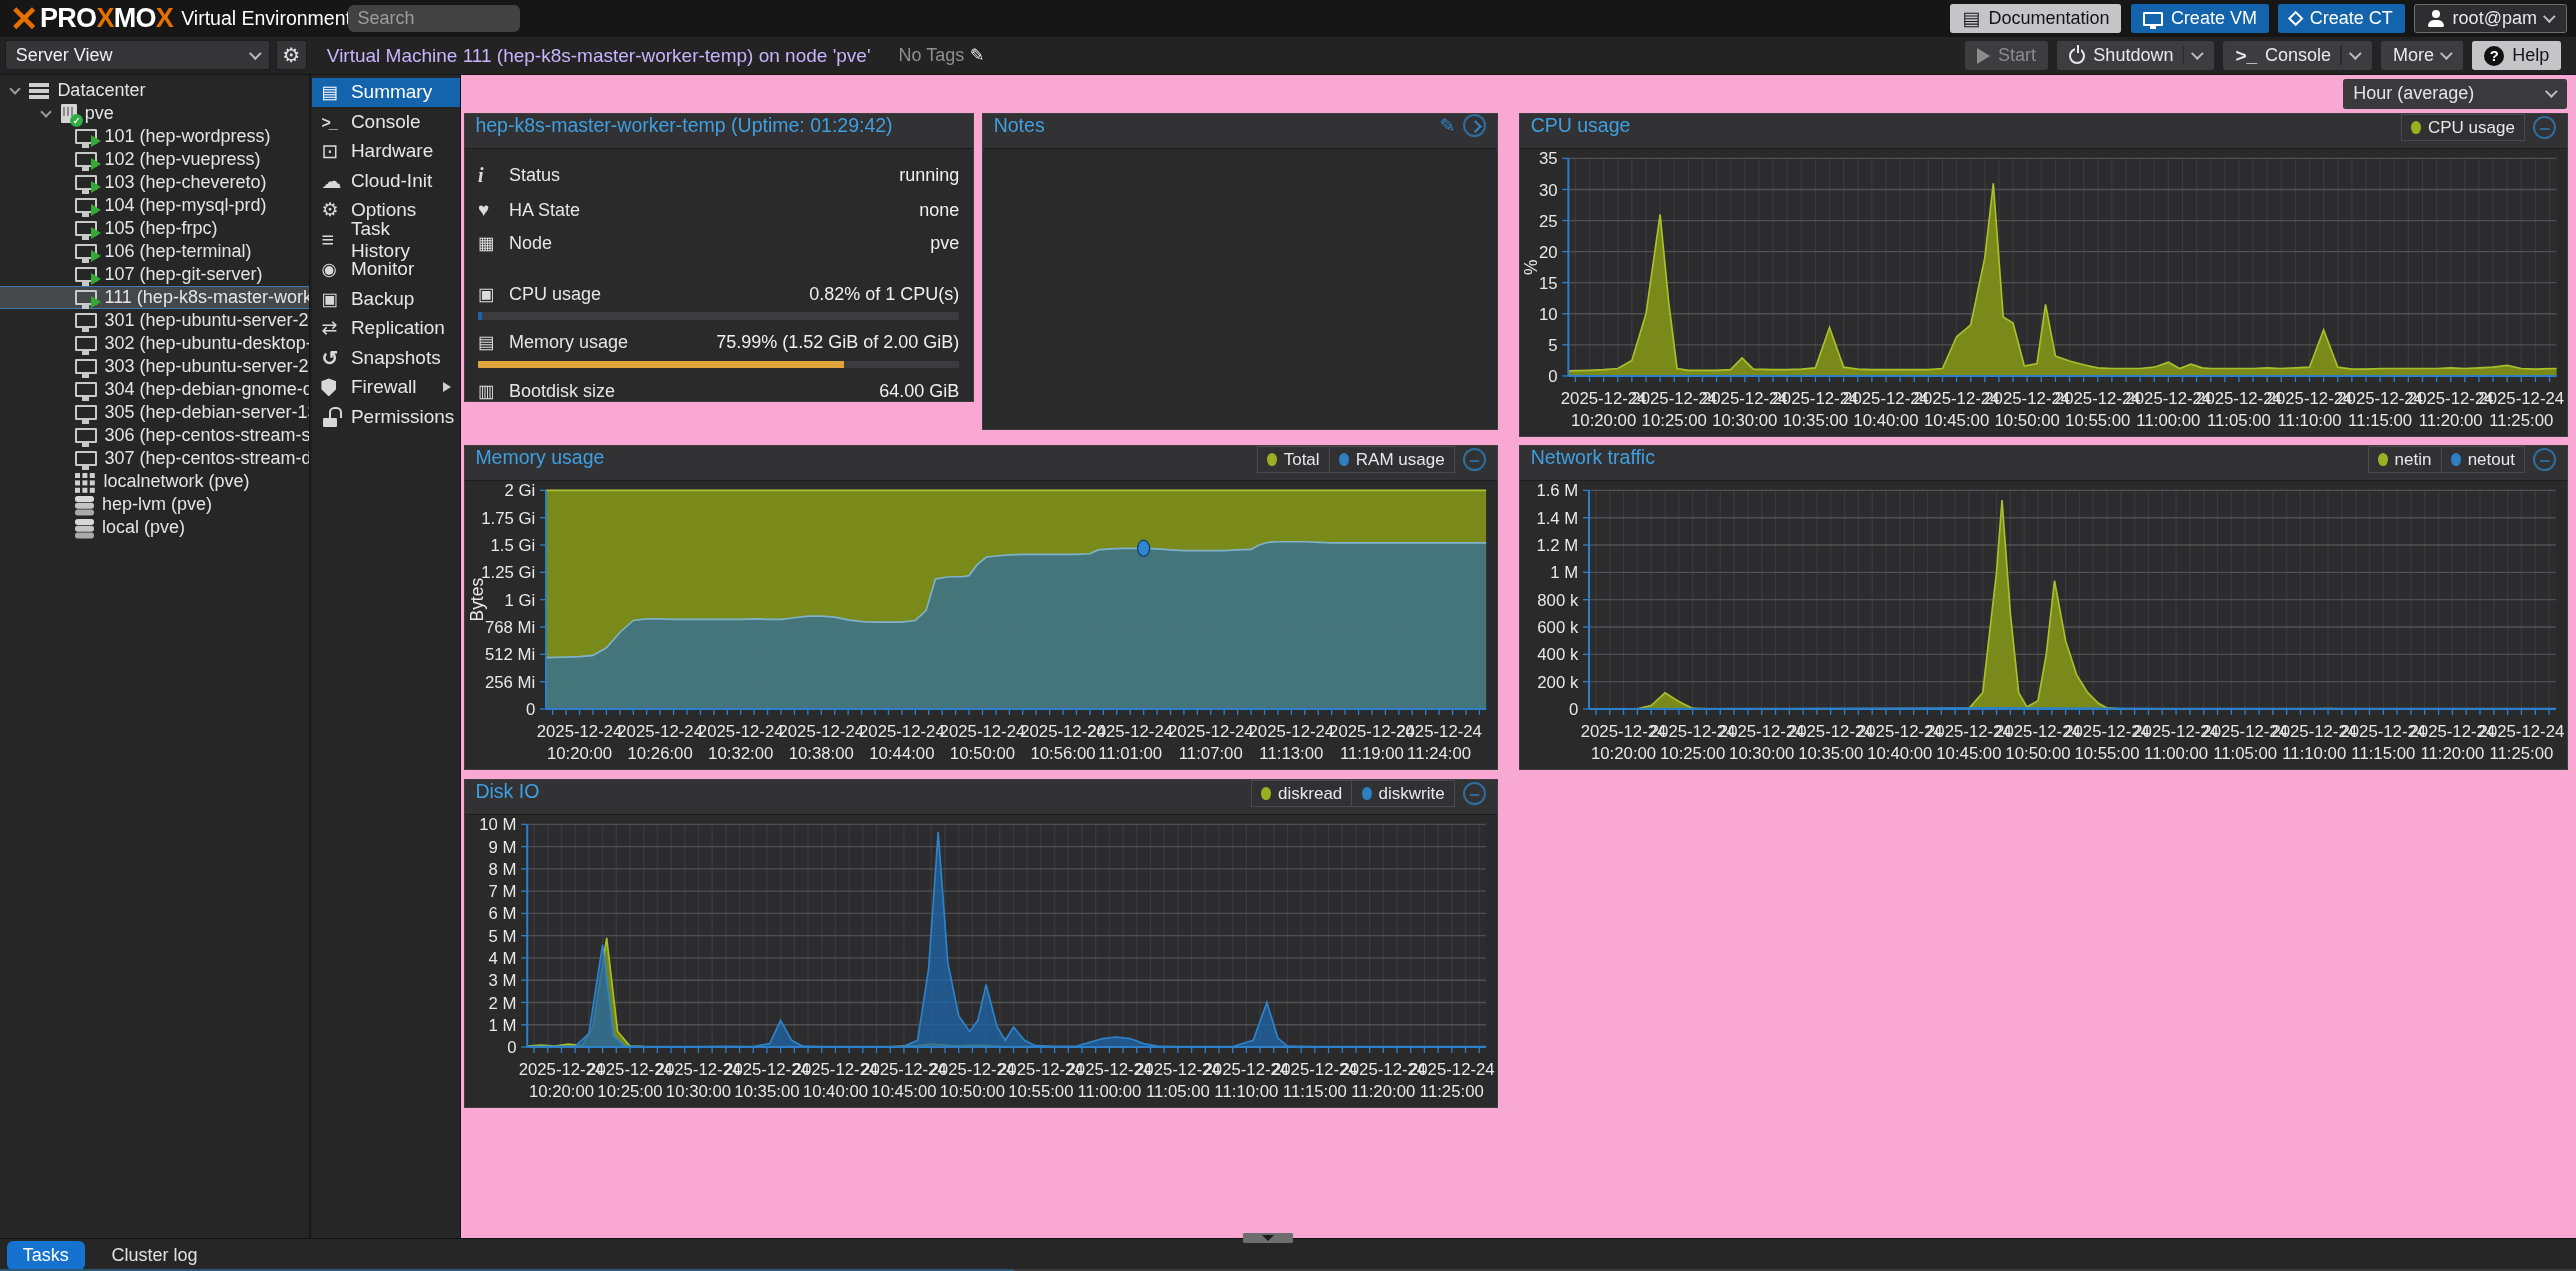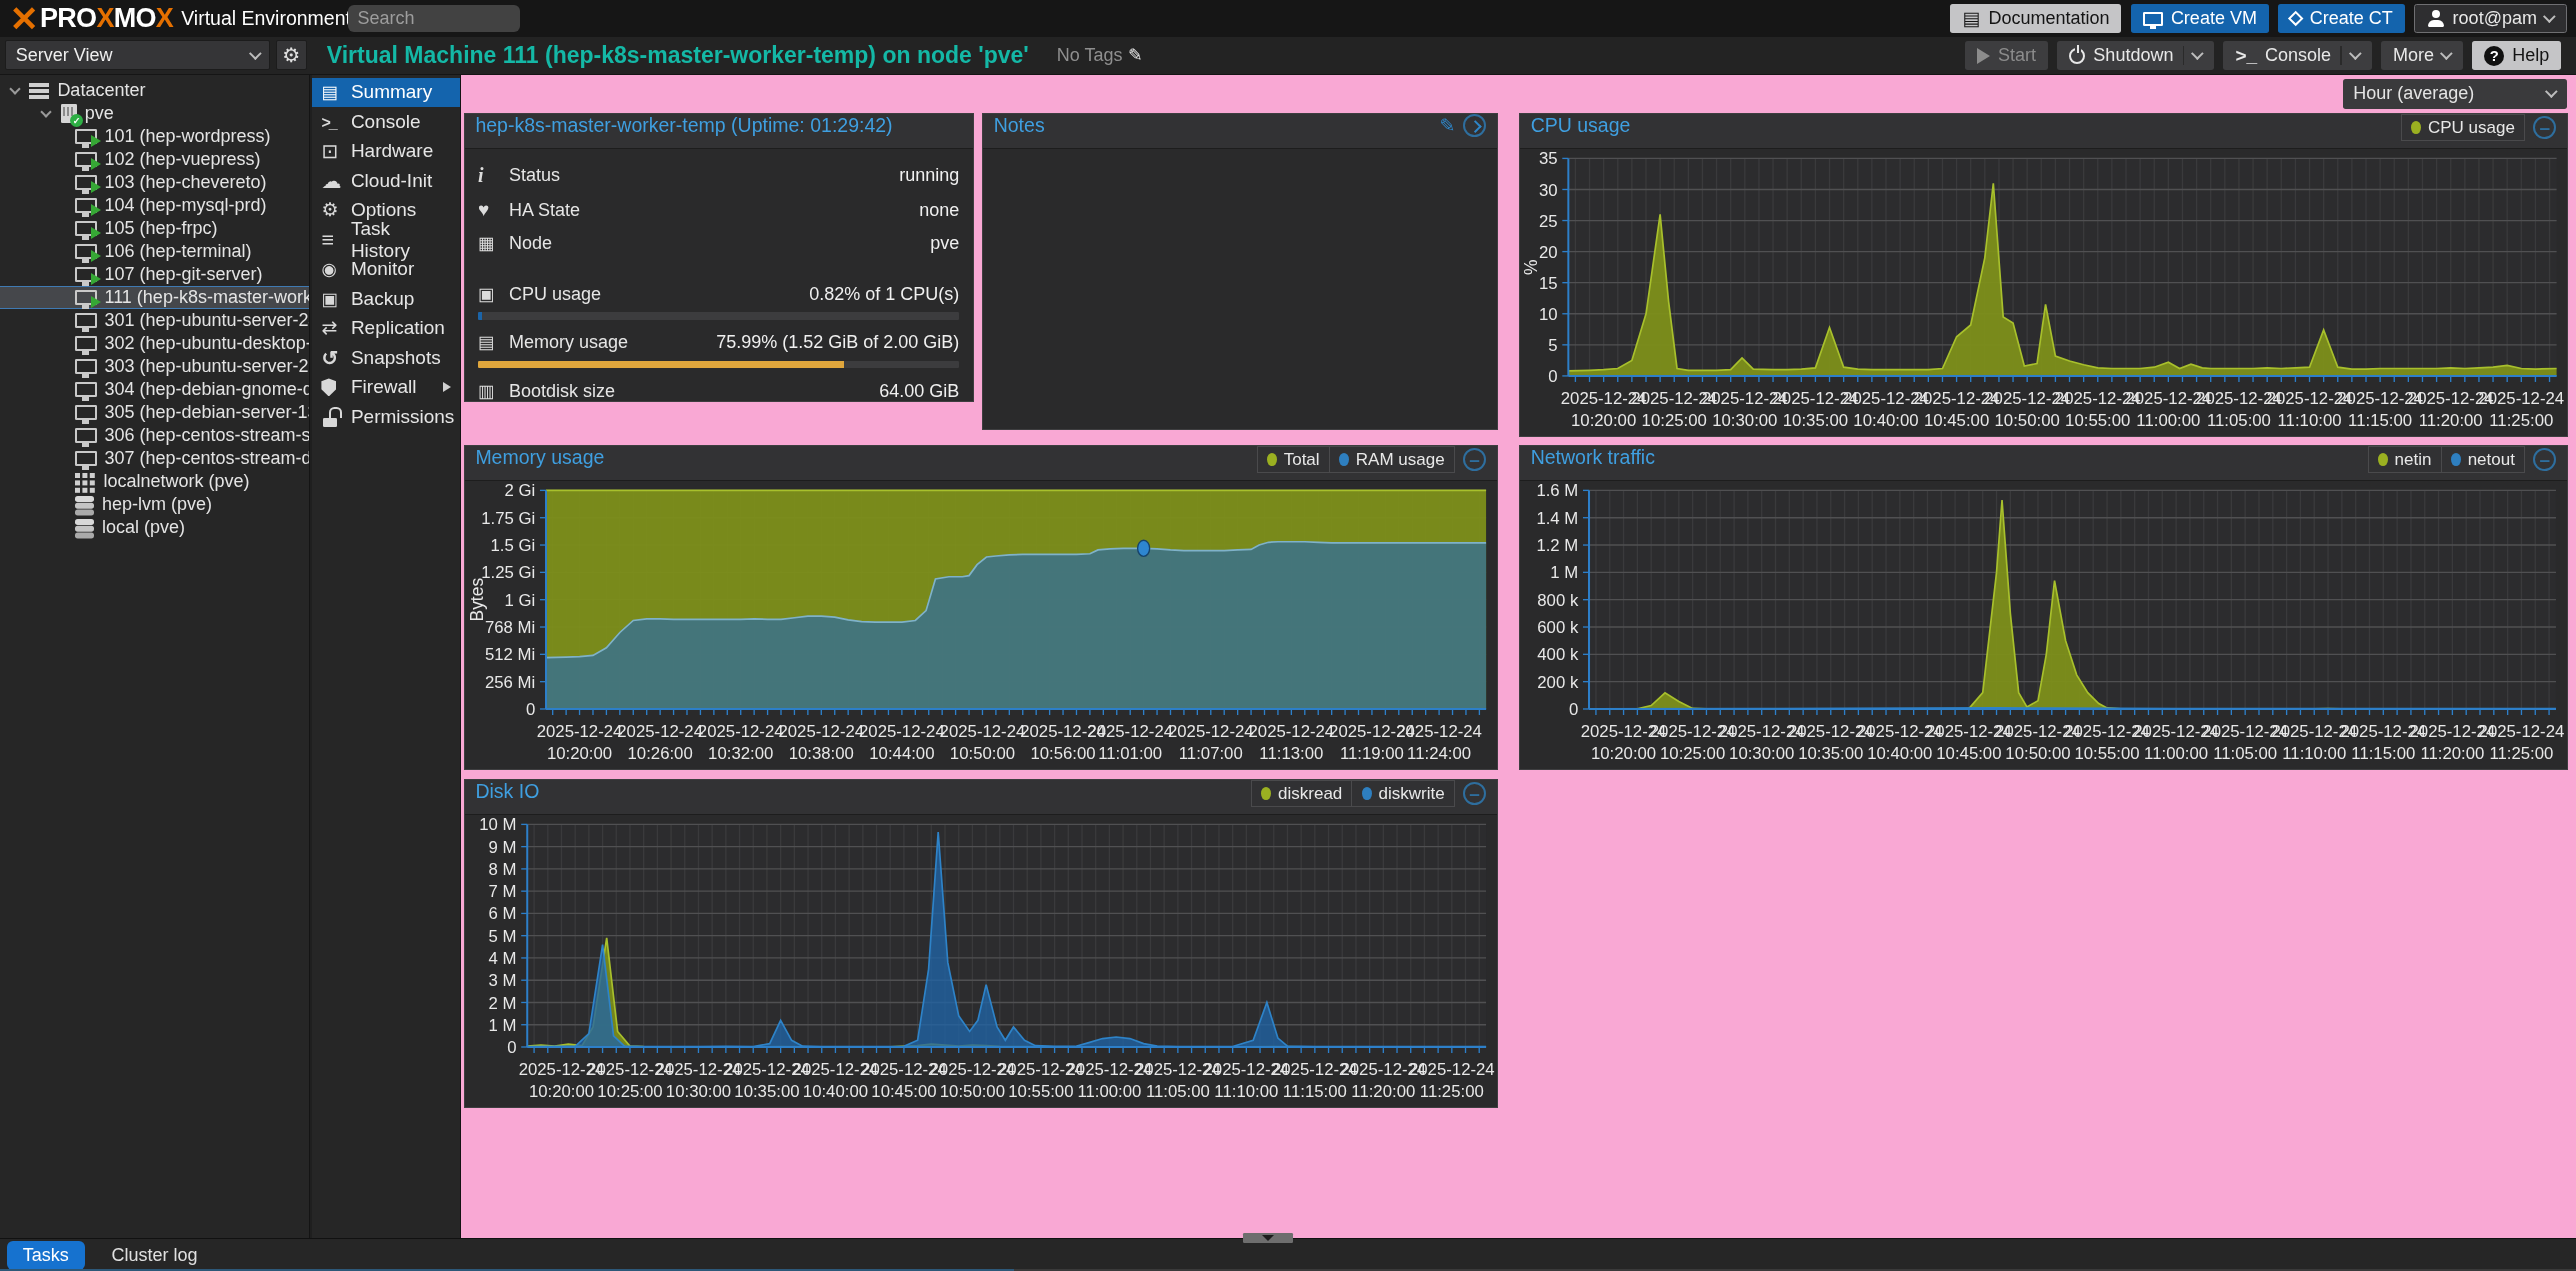--- a/index.html
+++ b/index.html
@@ -32,21 +32,21 @@
   .user-ico::after{content:"";position:absolute;left:0.7px;bottom:0;width:16px;height:7.4px;border-radius:6.7px 6.7px 1.3px 1.3px;background:#fff}
   .mini-mon{position:relative;width:20px;height:14px;border:2px solid #fff;border-radius:1.3px;display:inline-block}
   .mini-mon::after{content:"";position:absolute;left:4.7px;bottom:-5.4px;width:6.7px;height:3.4px;background:#fff}
   .mini-cube{width:11.4px;height:11.4px;border:2px solid #fff;transform:rotate(45deg);display:inline-block}
   .play-tri{width:0;height:0;border-left:13.4px solid #8c8c8c;border-top:8px solid transparent;border-bottom:8px solid transparent;display:inline-block}
   .power-ico{position:relative;width:16px;height:16px;border:2px solid #e8e8e8;border-radius:50%;display:inline-block}
   .power-ico::after{content:"";position:absolute;left:5.4px;top:-4.7px;width:2.7px;height:8px;background:#e8e8e8;box-shadow:0 0 0 2px #3d3d3f}
   
   #crumbbar{position:absolute;left:312px;top:37px;width:2264px;height:38px;background:#232323;
     display:flex;align-items:center;padding:0 14.8px;border-bottom:1.3px solid #151515}
-  #crumb-title{font-size:23px;font-weight:700;color:#14b8a6}
+  #crumb-title{font-size:19px;font-weight:400;color:#c4b5fd}
   #tags{color:#8f8f8f;margin-left:28px}
   .pencil{color:#e6e6e6;font-size:17.5px;margin-left:5.4px}
   #crumb-actions{margin-left:auto;display:flex;gap:9.4px;align-items:center}
   .btn.disabled{color:#8c8c8c}
   
   #viewbar{position:absolute;left:0;top:37px;width:312px;height:38px;background:#232323;display:flex;align-items:flex-end;padding:4px 5.4px;gap:5.4px;border-bottom:1.3px solid #151515}
   #view-select{flex:1;height:30px;background:#353537;border:1.3px solid #1c1c1c;border-radius:2px;display:flex;align-items:center;padding:0 9.4px;color:#efefef}
   #view-select .chev{margin-left:auto}
   #gear-btn{width:31px;height:30px;background:#353537;border:1.3px solid #1c1c1c;border-radius:2px;display:flex;align-items:center;justify-content:center;font-size:20px;color:#e0e0e0}
   

